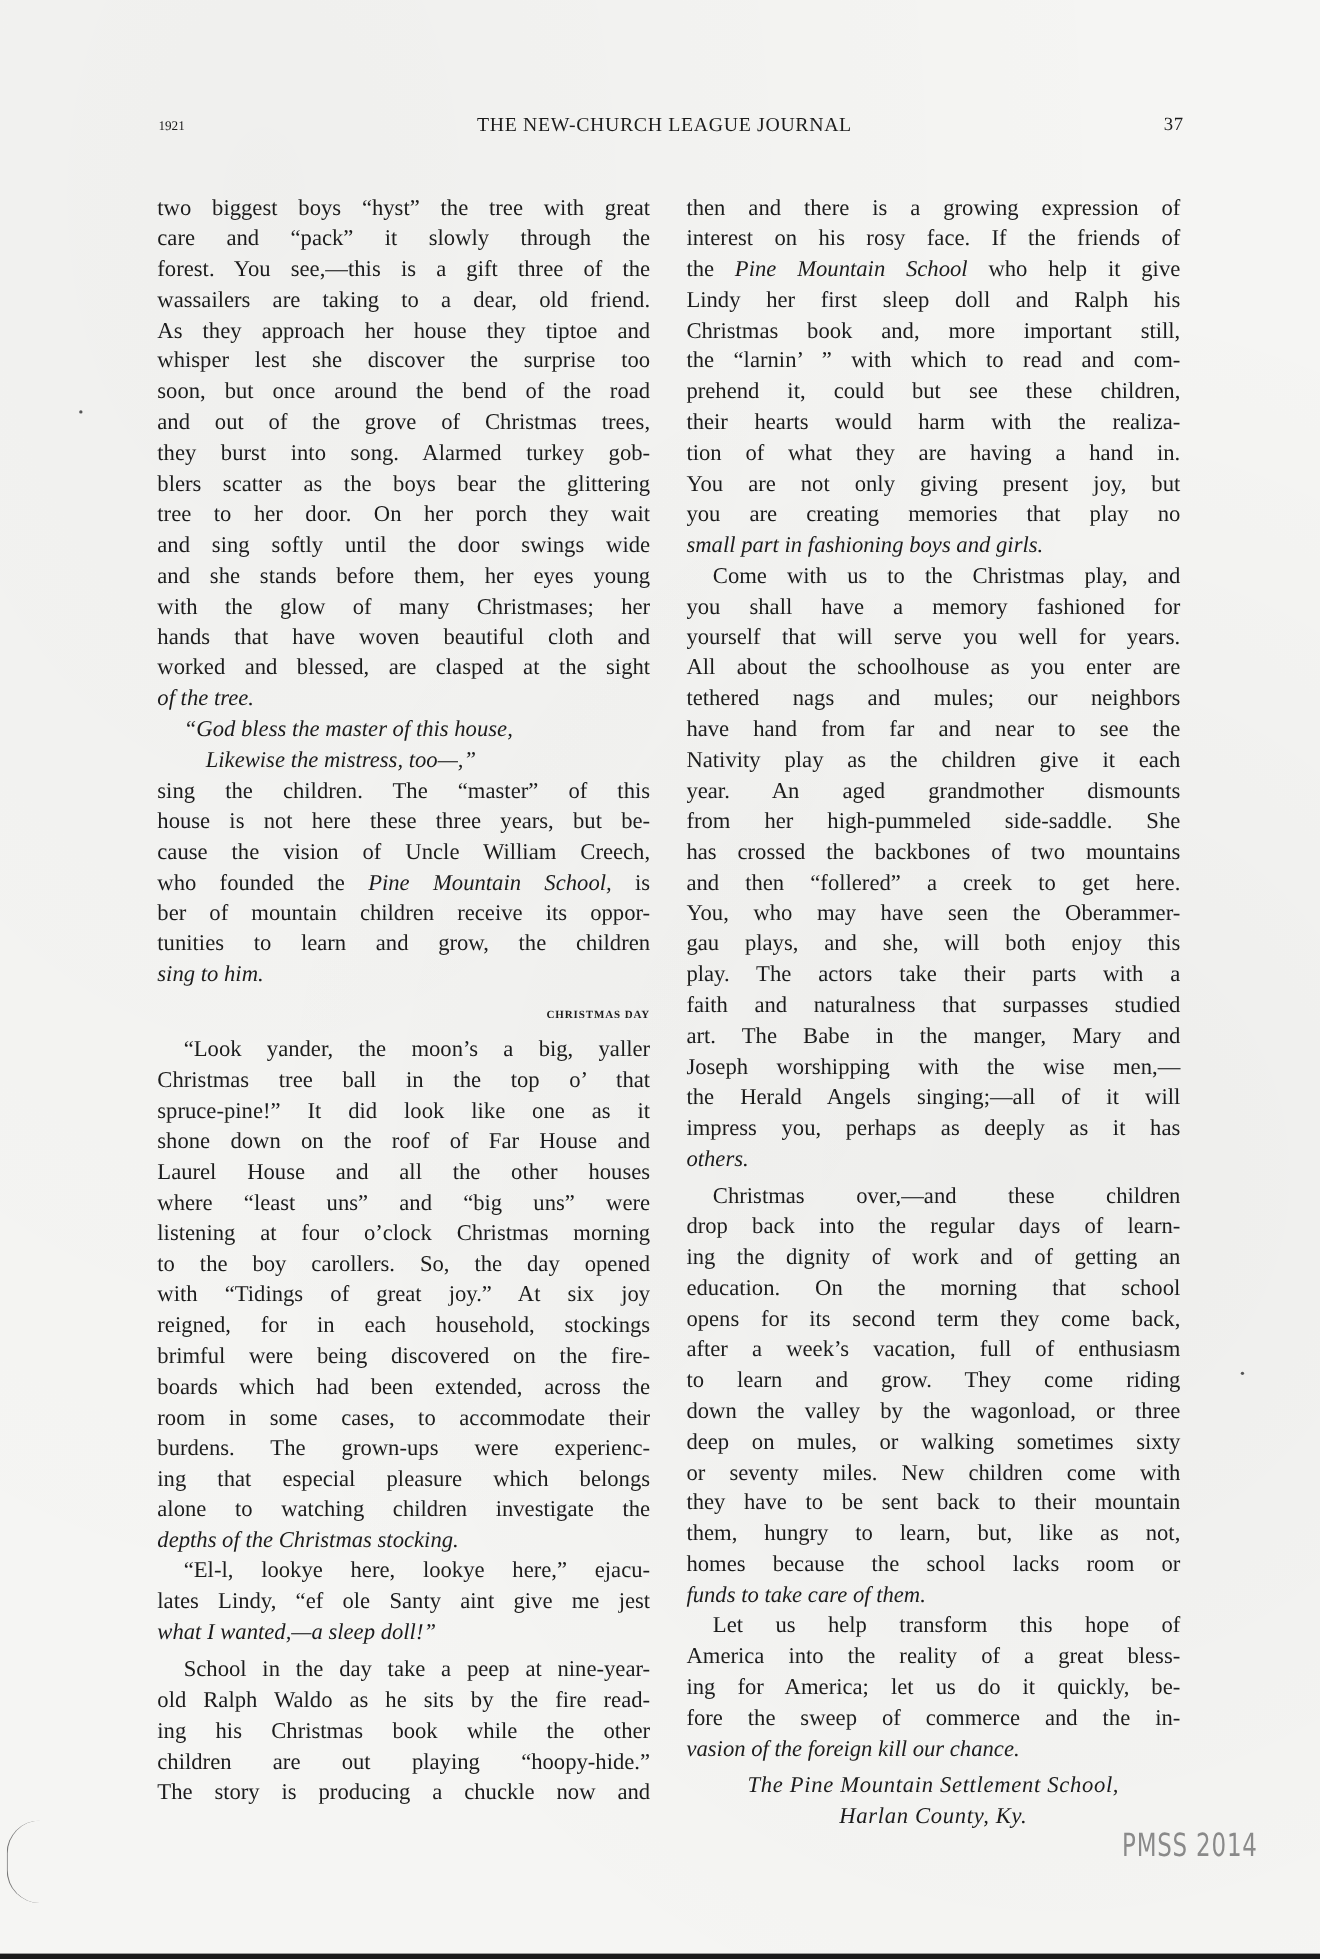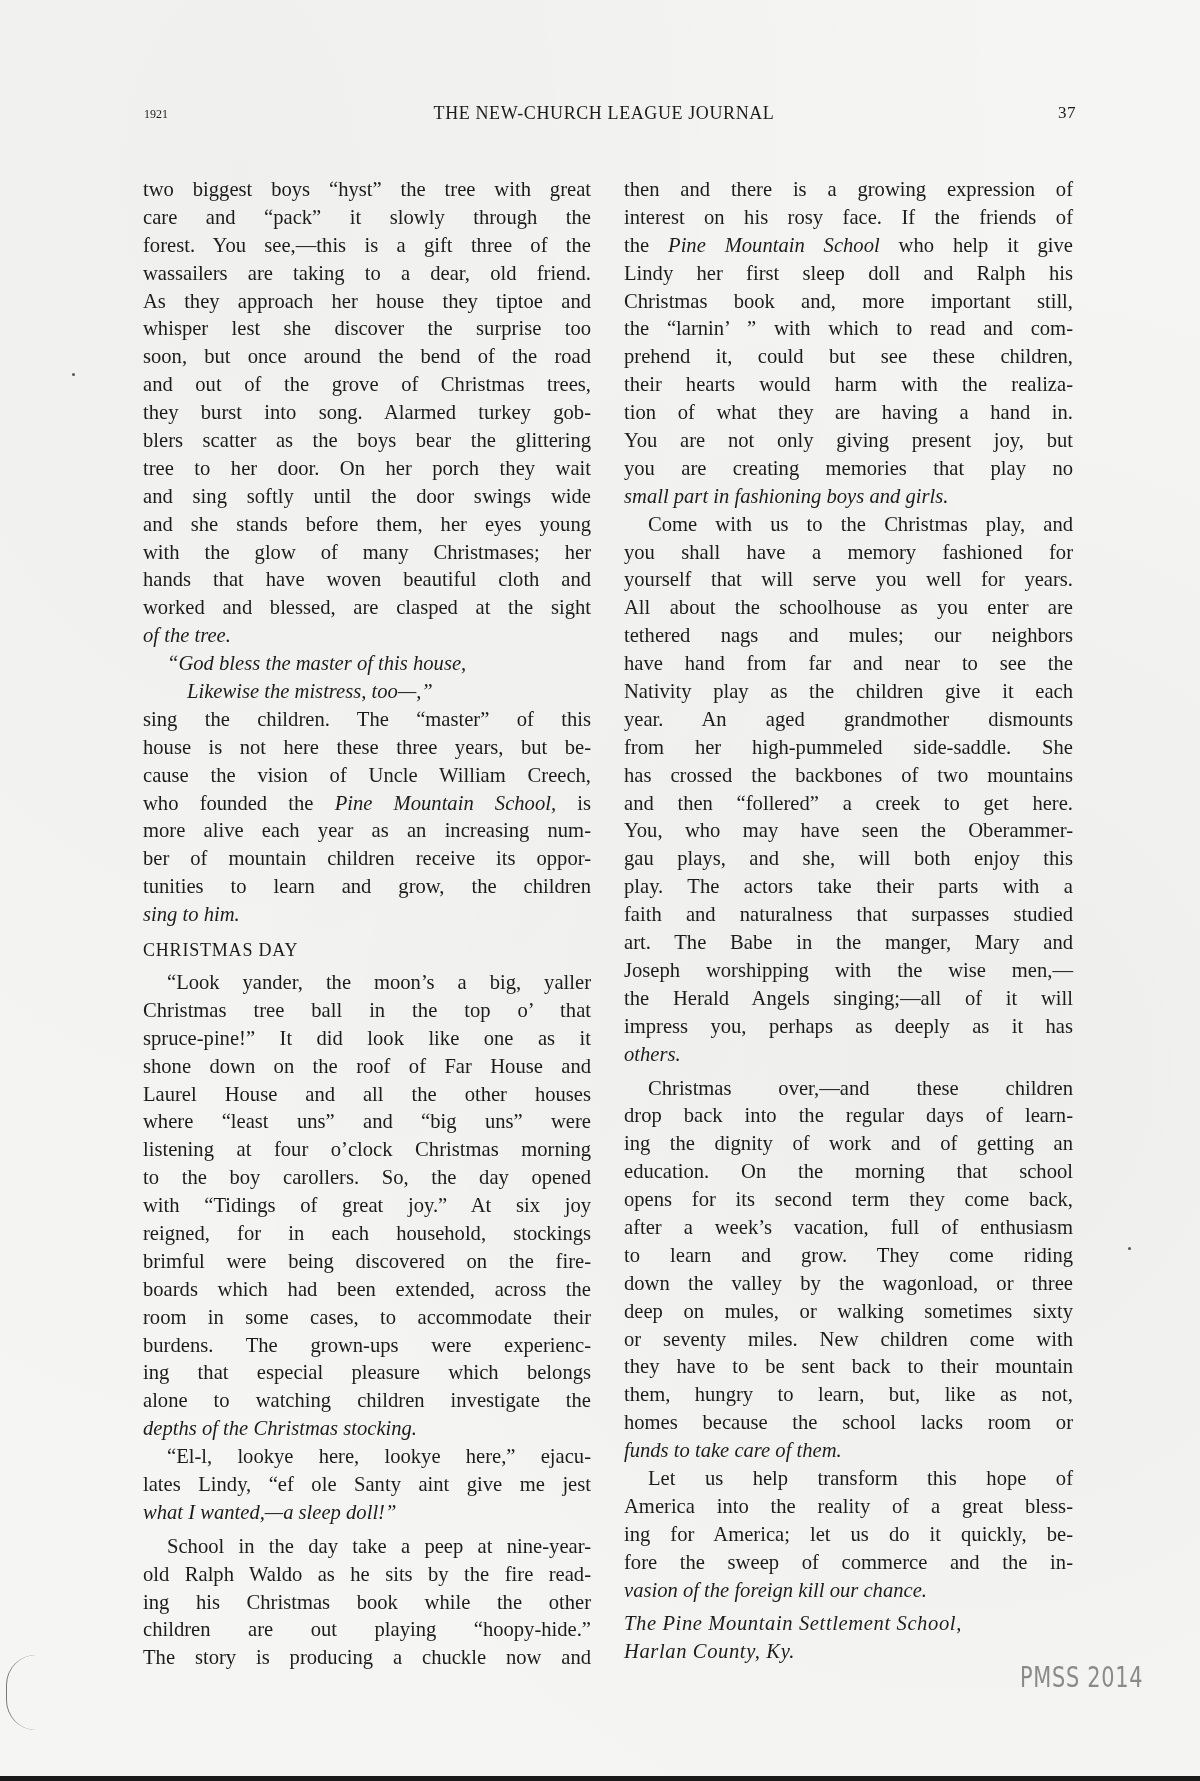--- a/index.html
+++ b/index.html
@@ -35,25 +35,25 @@
   .col.right { left: 624px; width: 449px; }
   .line {
     display: block; height: 27.9px; white-space: nowrap;
     text-align: justify; text-align-last: justify;
   }
   .line.last { text-align-last: left; font-style: italic; }
   .line.indent { padding-left: 24px; }
   .line.verse1 { padding-left: 24px; font-style: italic; text-align-last: left; }
   .line.verse2 { padding-left: 44px; font-style: italic; text-align-last: left; }
   .subhead {
-    display: block; text-align: left; font-size: 18px; letter-spacing: 0.8px;
-    font-weight: normal; height: 27.9px; line-height: 27.9px; margin: 8px 0 4px 0;
+    display: block; text-align: right; font-size: 10px; letter-spacing: 0.8px;
+    font-weight: bold; height: 27.9px; line-height: 27.9px; margin: 8px 0 4px 0;
   }
   .gap { display: block; height: 6px; }
-  .sig { display: block; font-style: italic; height: 27.9px; letter-spacing: 0.6px; }
+  .sig { display: block; text-align: center; font-style: italic; height: 27.9px; letter-spacing: 0.6px; }
   em { font-style: italic; }
   .watermark {
     position: absolute; left: 1020px; top: 1660px;
     font-family: "DejaVu Sans", sans-serif; font-size: 29px;
     color: #8a8a8a; letter-spacing: 1px; transform: scaleX(0.72); transform-origin: left top;
     font-weight: normal;
   }
   .margin-mark { position: absolute; width: 3px; height: 3px; border-radius: 50%; background: #555; }
   .left-arc {
     position: absolute; left: 6px; top: 1655px; width: 30px; height: 75px;
@@ -93,21 +93,20 @@
   </div>
   <div>
     <span class="line verse1">“God bless the master of this house,</span>
     <span class="line verse2">Likewise the mistress, too—,”</span>
   </div>
   <div>
     <span class="line">sing the children. The “master” of this</span>
     <span class="line">house is not here these three years, but be-</span>
     <span class="line">cause the vision of Uncle William Creech,</span>
     <span class="line"><span>who founded the </span><em>Pine Mountain School,</em><span> is</span></span>
-    <span class="line">more alive each year as an increasing num-</span>
     <span class="line">ber of mountain children receive its oppor-</span>
     <span class="line">tunities to learn and grow, the children</span>
     <span class="line last">sing to him.</span>
   </div>
   <span class="subhead">CHRISTMAS DAY</span>
   <div>
     <span class="line indent">“Look yander, the moon’s a big, yaller</span>
     <span class="line">Christmas tree ball in the top o’ that</span>
     <span class="line">spruce-pine!” It did look like one as it</span>
     <span class="line">shone down on the roof of Far House and</span>

